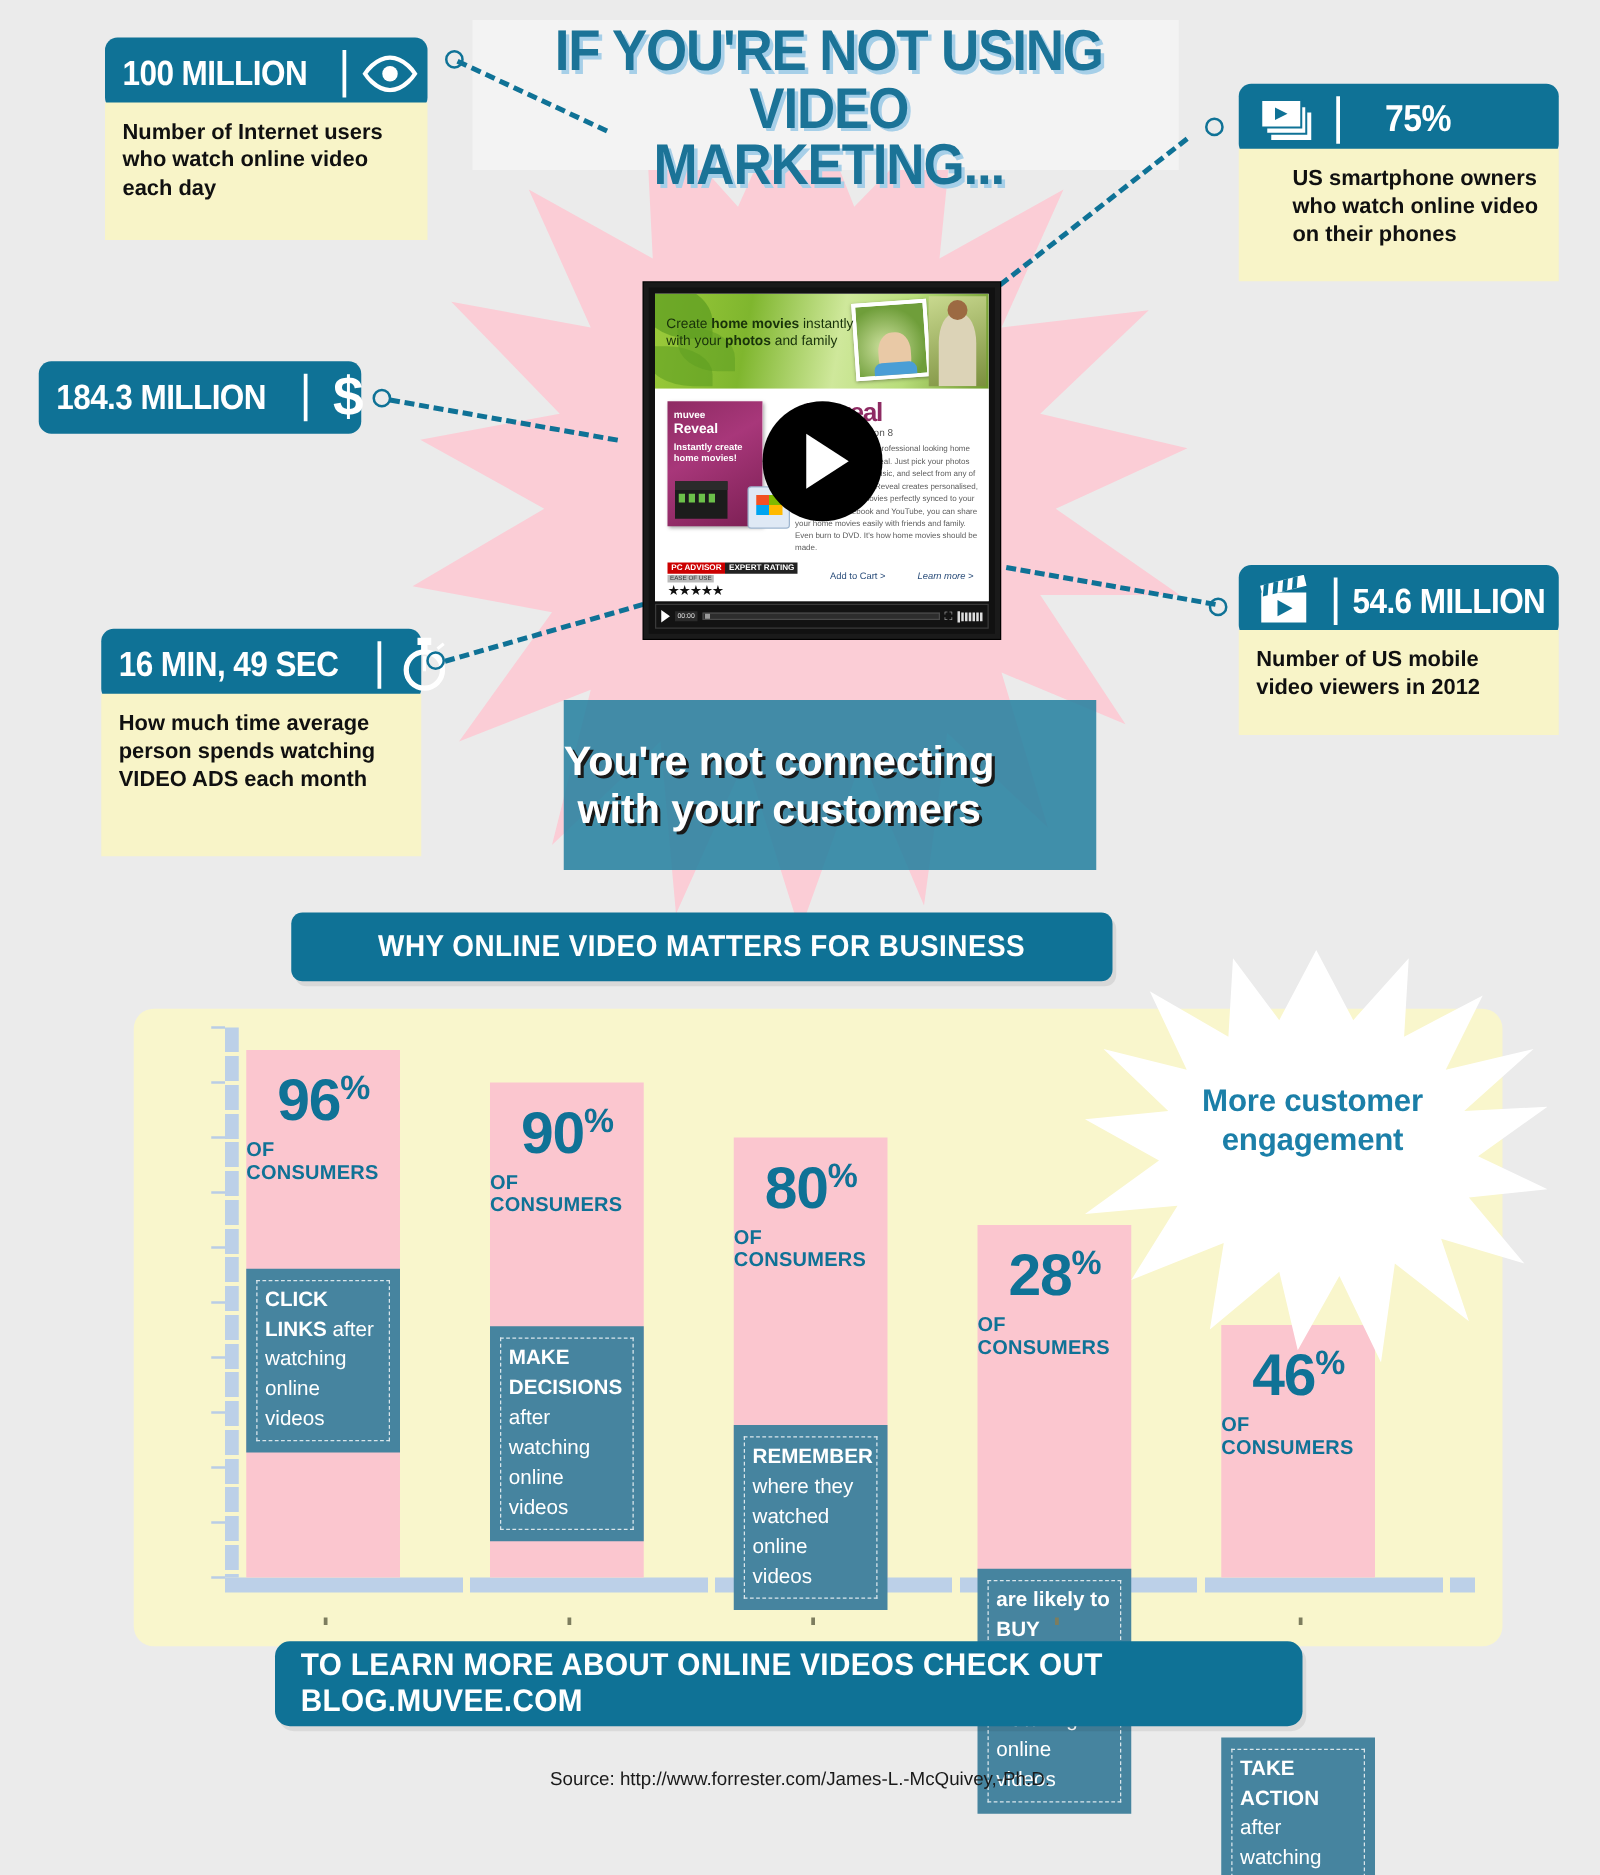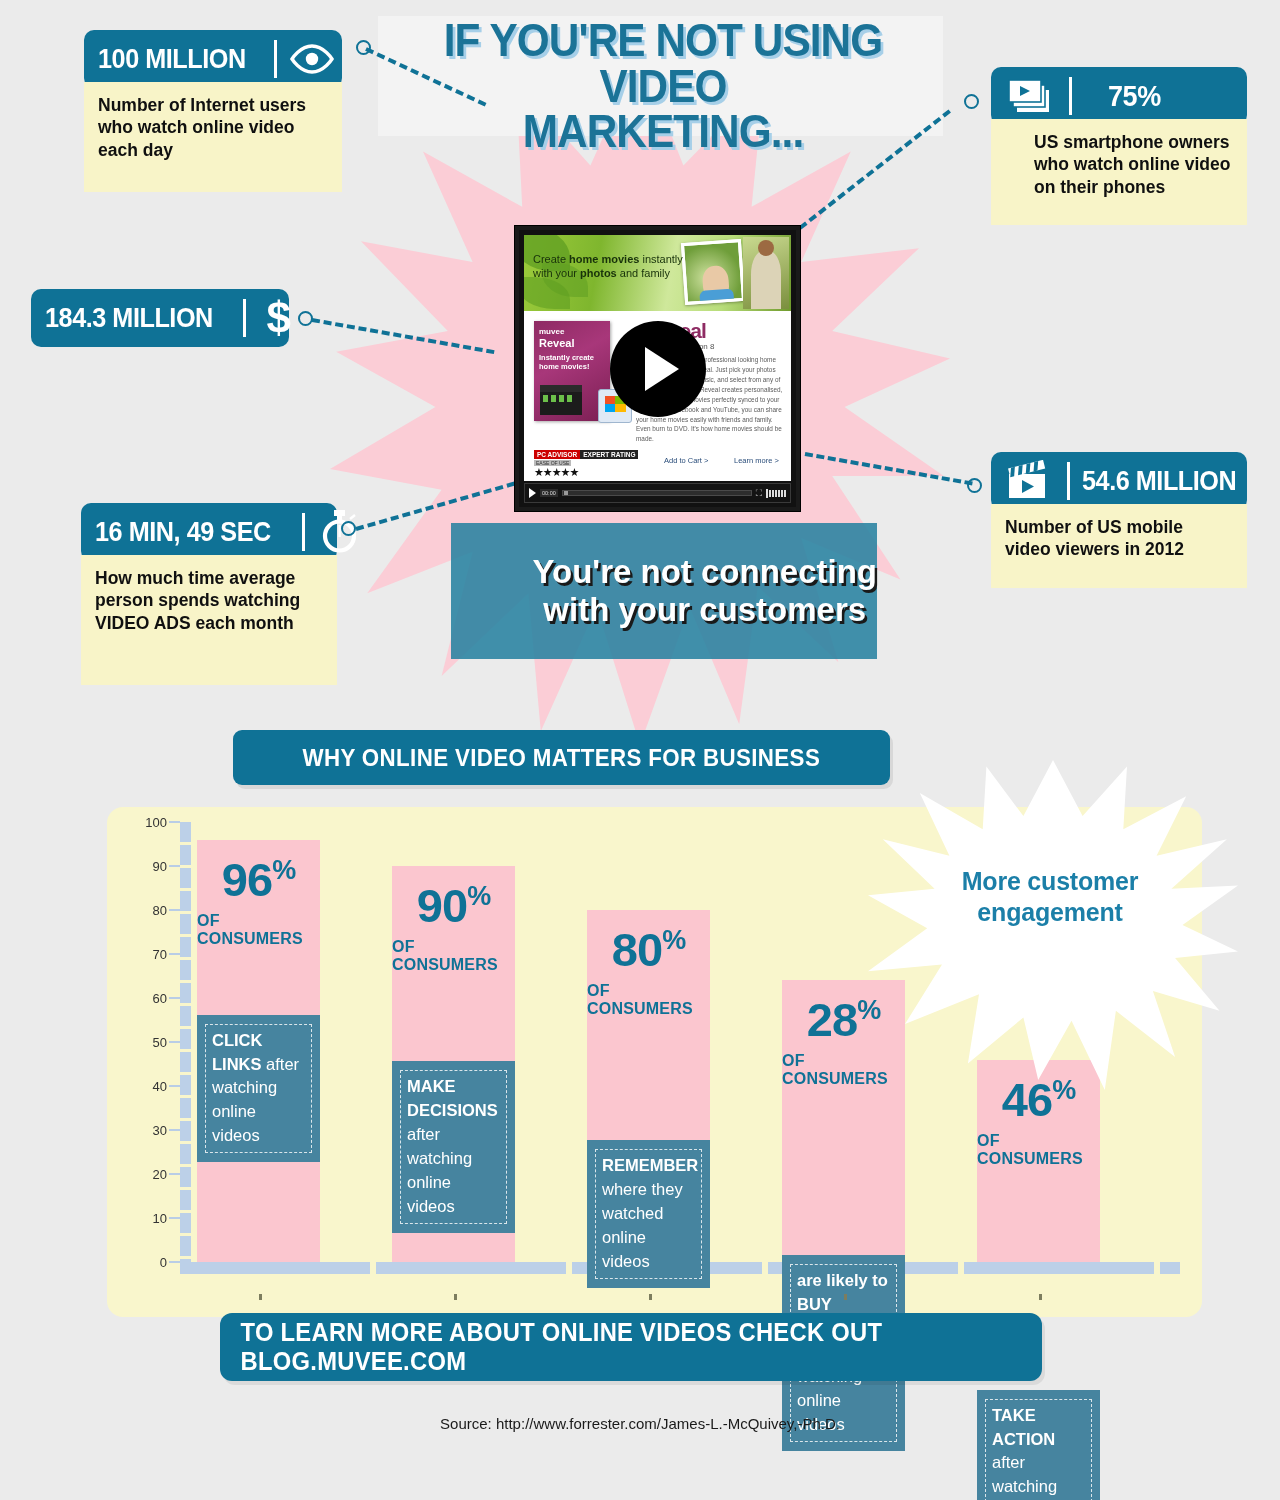--- a/index.html
+++ b/index.html
@@ -150,41 +150,41 @@
     linear-gradient(90deg,#00a4ef 50%,#ffb900 50%) bottom/100% 50% no-repeat;}
   .reveal-logo{position:absolute;left:120px;top:8px;color:#8e2b63;font-size:21px;font-weight:bold;letter-spacing:-1px;}
   .reveal-sub{position:absolute;left:158px;top:31px;color:#555;font-size:8px;}
   .ptxt{position:absolute;left:112px;top:44px;right:6px;color:#5b5b5b;font-size:6.4px;line-height:1.55;}
   .pc-badge{position:absolute;left:10px;bottom:22px;display:flex;font-size:6.5px;font-weight:bold;}
   .pc-badge span:first-child{background:#c00;color:#fff;padding:1px 3px;}
   .pc-badge span:last-child{background:#222;color:#fff;padding:1px 3px;}
   .pc-sub{position:absolute;left:10px;bottom:15px;font-size:5px;color:#333;background:#bbb;padding:0 2px;}
   .stars{position:absolute;left:10px;bottom:2px;font-size:11px;color:#111;letter-spacing:-1px;}
   .link1{position:absolute;left:140px;bottom:16px;font-size:7.5px;color:#2a4d7a;}
-  .link2{position:absolute;left:210px;bottom:16px;font-size:7.5px;color:#2a4d7a;}
+  .link2{position:absolute;left:210px;bottom:16px;font-size:7.5px;color:#2a4d7a;font-style:italic;}
   .controls{position:absolute;left:5px;right:5px;bottom:4px;height:20px;background:#131313;border:1px solid #3a3a3a;display:flex;align-items:center;padding:0 4px;gap:4px;}
   .ctrl-play{width:0;height:0;border-left:7px solid #fff;border-top:5px solid transparent;border-bottom:5px solid transparent;}
   .ctrl-time{color:#ddd;font-size:5.5px;background:#2a2a2a;padding:1px 2px;}
   .ctrl-bar{flex:1;height:6px;background:#2d2d2d;border:1px solid #4a4a4a;position:relative;}
   .ctrl-bar:before{content:"";position:absolute;left:1px;top:0;bottom:0;width:4px;background:#9a9a9a;}
   .ctrl-fs{color:#bbb;font-size:9px;}
   .ctrl-vol{display:flex;align-items:center;gap:1px;}
   .ctrl-vol i{display:block;width:2px;height:7px;background:#ddd;}
   .play-big{
     position:absolute;left:50%;top:50%;transform:translate(-50%,-50%);
     width:96px;height:96px;border-radius:50%;background:#000;
     display:flex;align-items:center;justify-content:center;z-index:3;
   }
   .play-big:after{content:"";width:0;height:0;margin-left:8px;border-left:34px solid #fff;border-top:22px solid transparent;border-bottom:22px solid transparent;}
 
   
   .banner {
-    position: absolute; left: 451px; top: 523px; width: 426px; height: 136px;
+    position: absolute; left: 451px; top: 560px; width: 426px; height: 136px;
     background: rgba(40,130,160,.88); z-index: 6;
-    display:flex; align-items:center; justify-content:flex-end;
+    display:flex; align-items:center; justify-content:flex-start;
   }
   .banner span {
     color: #fff; text-align: center;
     font-family: "Liberation Sans Narrow", "Liberation Sans", sans-serif;
     font-size: 33px; font-weight: bold; line-height: 1.15;
     text-shadow: 2.5px 2.5px 0 #1a1a1a;
   }
 
   
   .section-bar {
@@ -433,33 +433,20 @@
       <span>with your customers</span>
     </span>
   </div>
 
   <div class="section-bar">
     <span>WHY ONLINE VIDEO MATTERS FOR BUSINESS</span>
   </div>
 
   <div class="chart-panel">
     <div class="plot">
-      <div class="yaxis-labels" id="yaxis-labels">
-          <div class="ytick" style="top: 0px;">100</div>
-          <div class="ytick" style="top: 44px;">90</div>
-          <div class="ytick" style="top: 88px;">80</div>
-          <div class="ytick" style="top: 132px;">70</div>
-          <div class="ytick" style="top: 176px;">60</div>
-          <div class="ytick" style="top: 220px;">50</div>
-          <div class="ytick" style="top: 264px;">40</div>
-          <div class="ytick" style="top: 308px;">30</div>
-          <div class="ytick" style="top: 352px;">20</div>
-          <div class="ytick" style="top: 396px;">10</div>
-          <div class="ytick" style="top: 440px;">0</div>
-        </div>
       <div class="yaxis-bar"></div>
       <div class="xaxis"></div>
       <div class="bars" id="bars">
           <div class="bar-col" style="left: 0px; height: 422.4px;">
             <div class="bar-pink" style="height: 422.4px;"></div>
             <div class="bar-pct" style="top: 16px;"><span>96</span><sup>%</sup></div>
             <div class="bar-of" style="top: 72px;">OF CONSUMERS</div>
             <div class="bar-note" style="top: 175px;">
               <div class="bar-note-in"><b>CLICK LINKS</b> <span>after watching online videos</span></div>
             </div>

